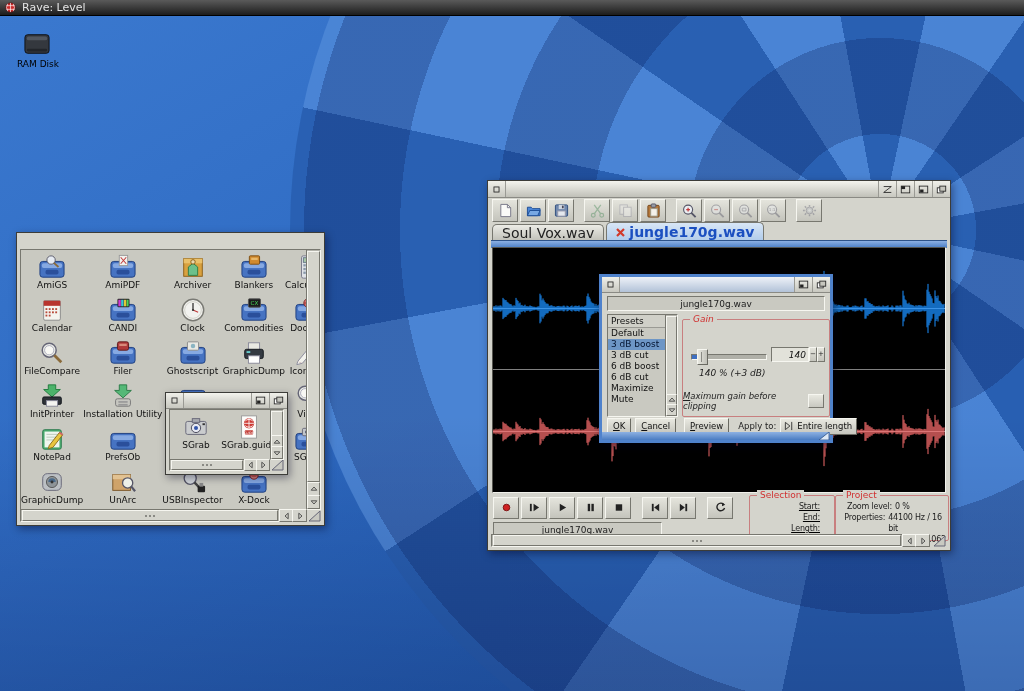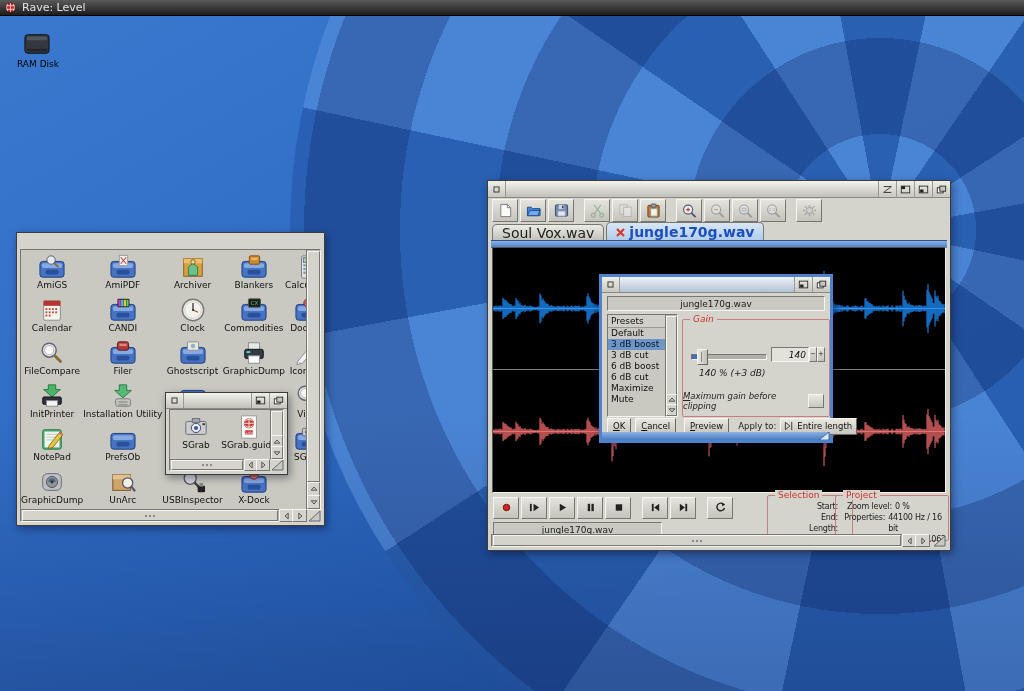--- a/index.html
+++ b/index.html
@@ -758,21 +758,21 @@
         <span class="pb-gap"></span>
         <div class="pb-btn">
           <svg viewBox="0 0 14 12">
             <path d="M10.8 3A4.2 4.2 0 1 0 11.4 6.5" fill="none" stroke="#222" stroke-width="1.5"></path>
             <path d="M8.8 0.8l3.4 2.2-3.6 1.6z" fill="#222"></path>
           </svg>
         </div>
       </div>
     <div id="rave-status" class="sunken">jungle170g.wav</div>
 
-    <div class="group" style="left:279px;top:314px;width:84px;height:44px;">
+    <div class="group" style="left:261px;top:314px;width:84px;height:44px;text-decoration:underline;">
       <span class="glabel">Selection</span>
       <div id="selection-rows" style="padding:5px 6px 0 0;">
           <div class="grow">
             <span class="gl" style="width: 70px;">Start:</span>
             <span class="gv"></span>
           </div>
           <div class="grow">
             <span class="gl" style="width: 70px;">End:</span>
             <span class="gv"></span>
           </div>

